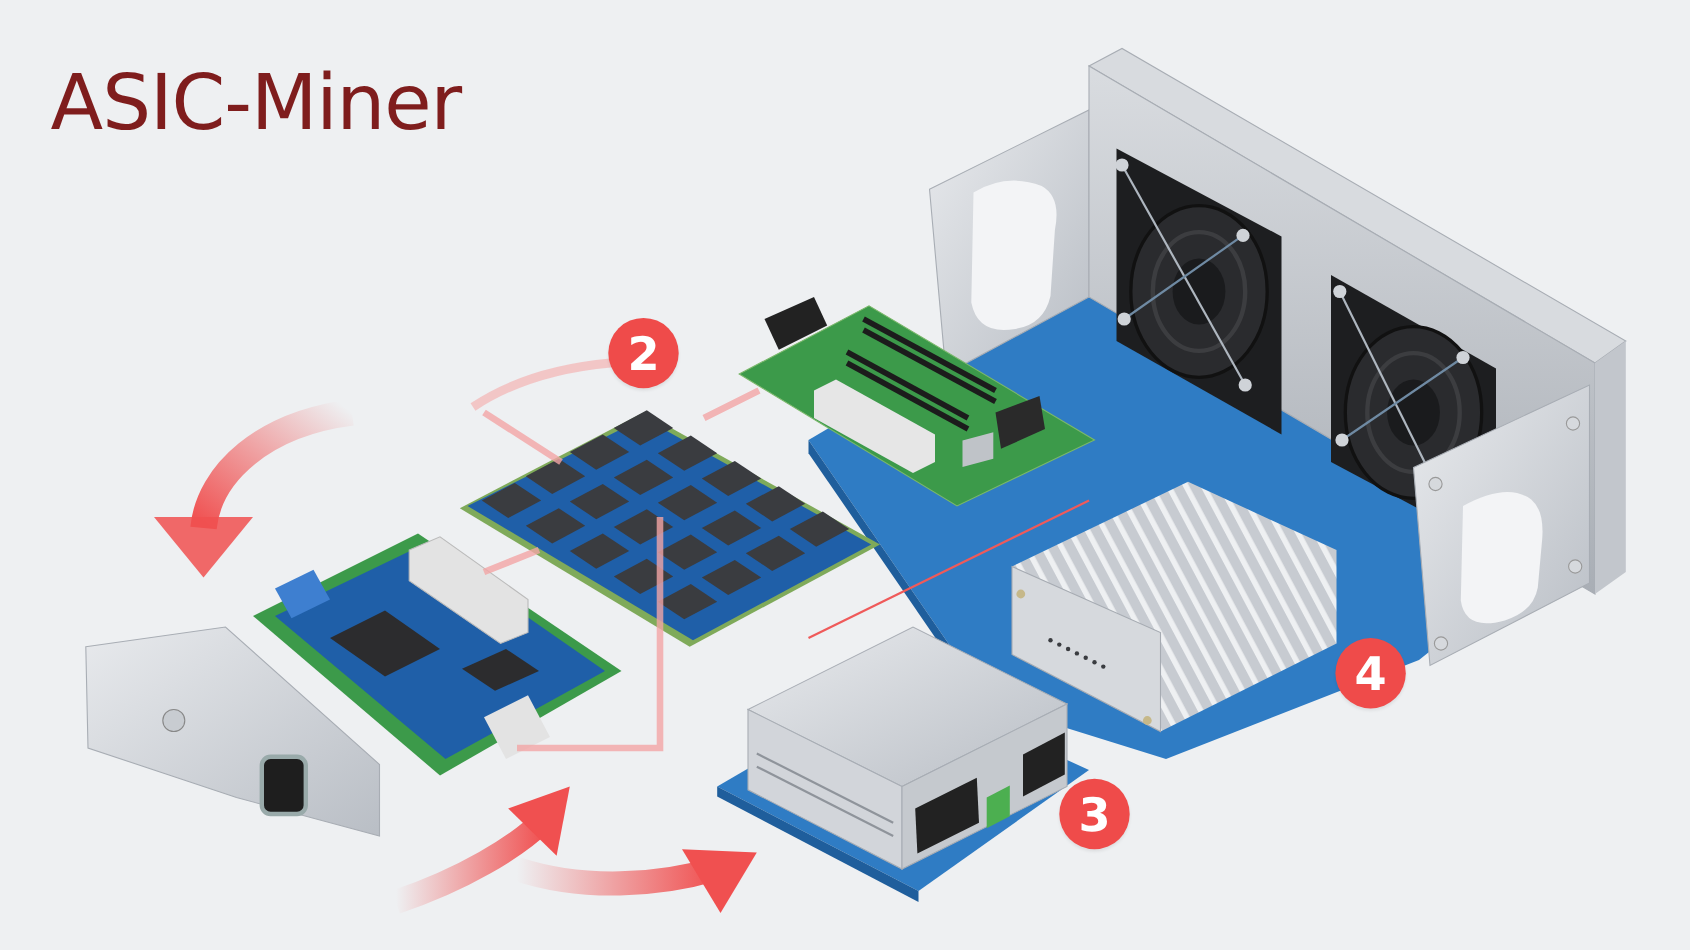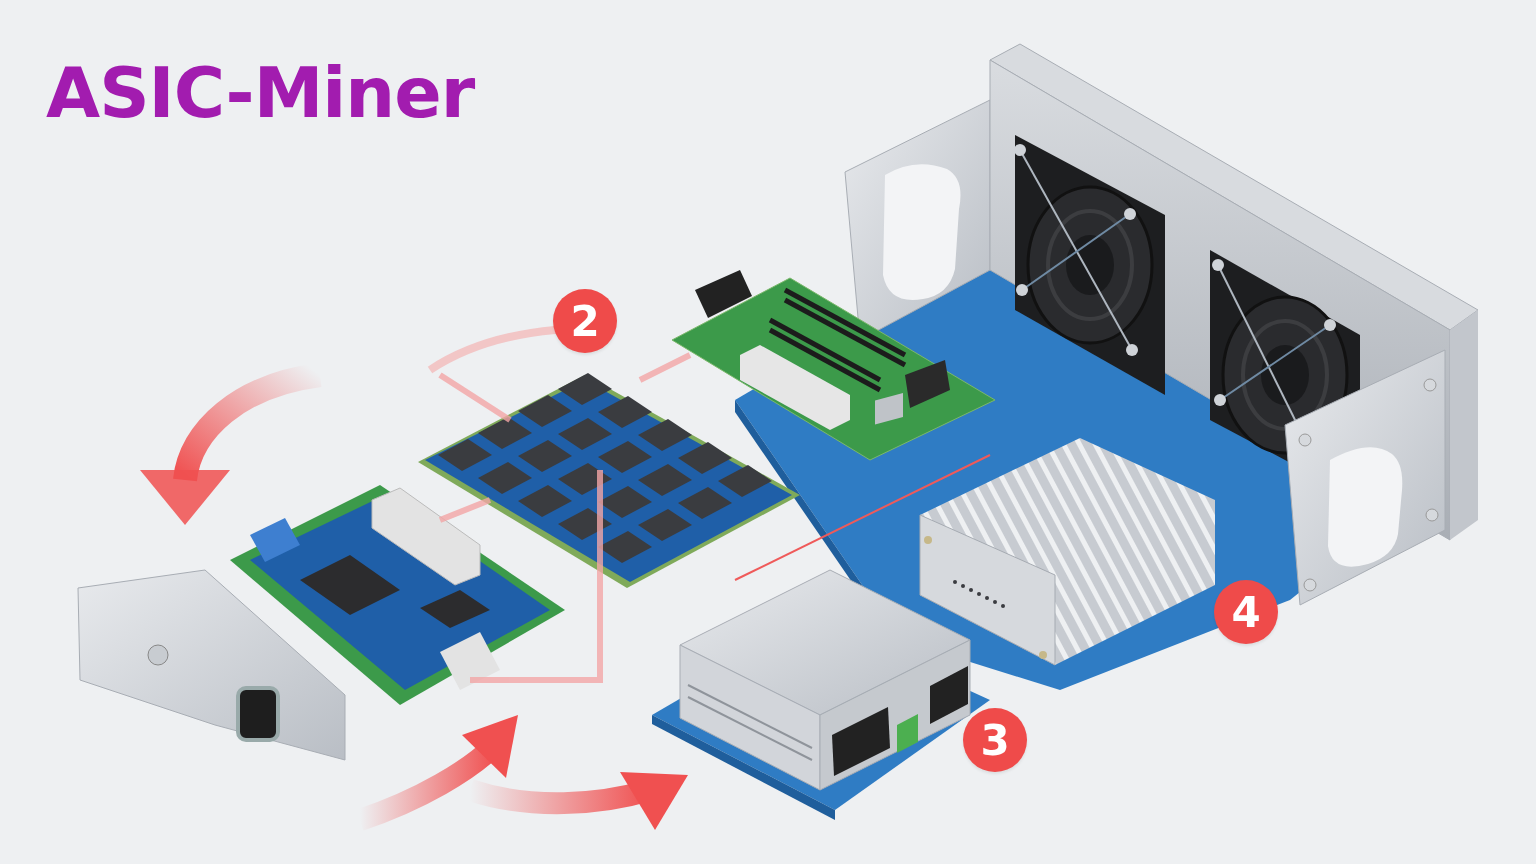--- a/index.html
+++ b/index.html
@@ -1,17 +1,17 @@
 <!DOCTYPE html>
 <html><head>
 <meta charset="utf-8">
 <style>
   html,body{margin:0;padding:0;}
   body{width:1536px;height:864px;overflow:hidden;background:#eef0f2;font-family:"Liberation Sans",sans-serif;position:relative;}
-  .title{position:absolute;left:46px;top:58px;font-size:70px;font-weight:700;color:#a21caf;letter-spacing:-1px;line-height:1;font-family:"DejaVu Sans","Liberation Sans",sans-serif;}
+  .title{position:absolute;left:46px;top:58px;font-size:70px;font-weight:400;color:#7f1d1d;letter-spacing:-1px;line-height:1;font-family:"DejaVu Sans","Liberation Sans",sans-serif;}
   svg.scene{position:absolute;left:0;top:0;}
   .badge{position:absolute;width:64px;height:64px;border-radius:50%;background:#ef4b4a;color:#fff;font-size:42px;font-weight:700;display:flex;align-items:center;justify-content:center;font-family:"DejaVu Sans",sans-serif;box-shadow:0 2px 3px rgba(0,0,0,0.08);}
 </style>
 </head>
 <body>
 
 <div class="title">ASIC-Miner</div>
 
 <svg class="scene" width="1536" height="864" viewBox="0 0 1536 864">
   <defs>

